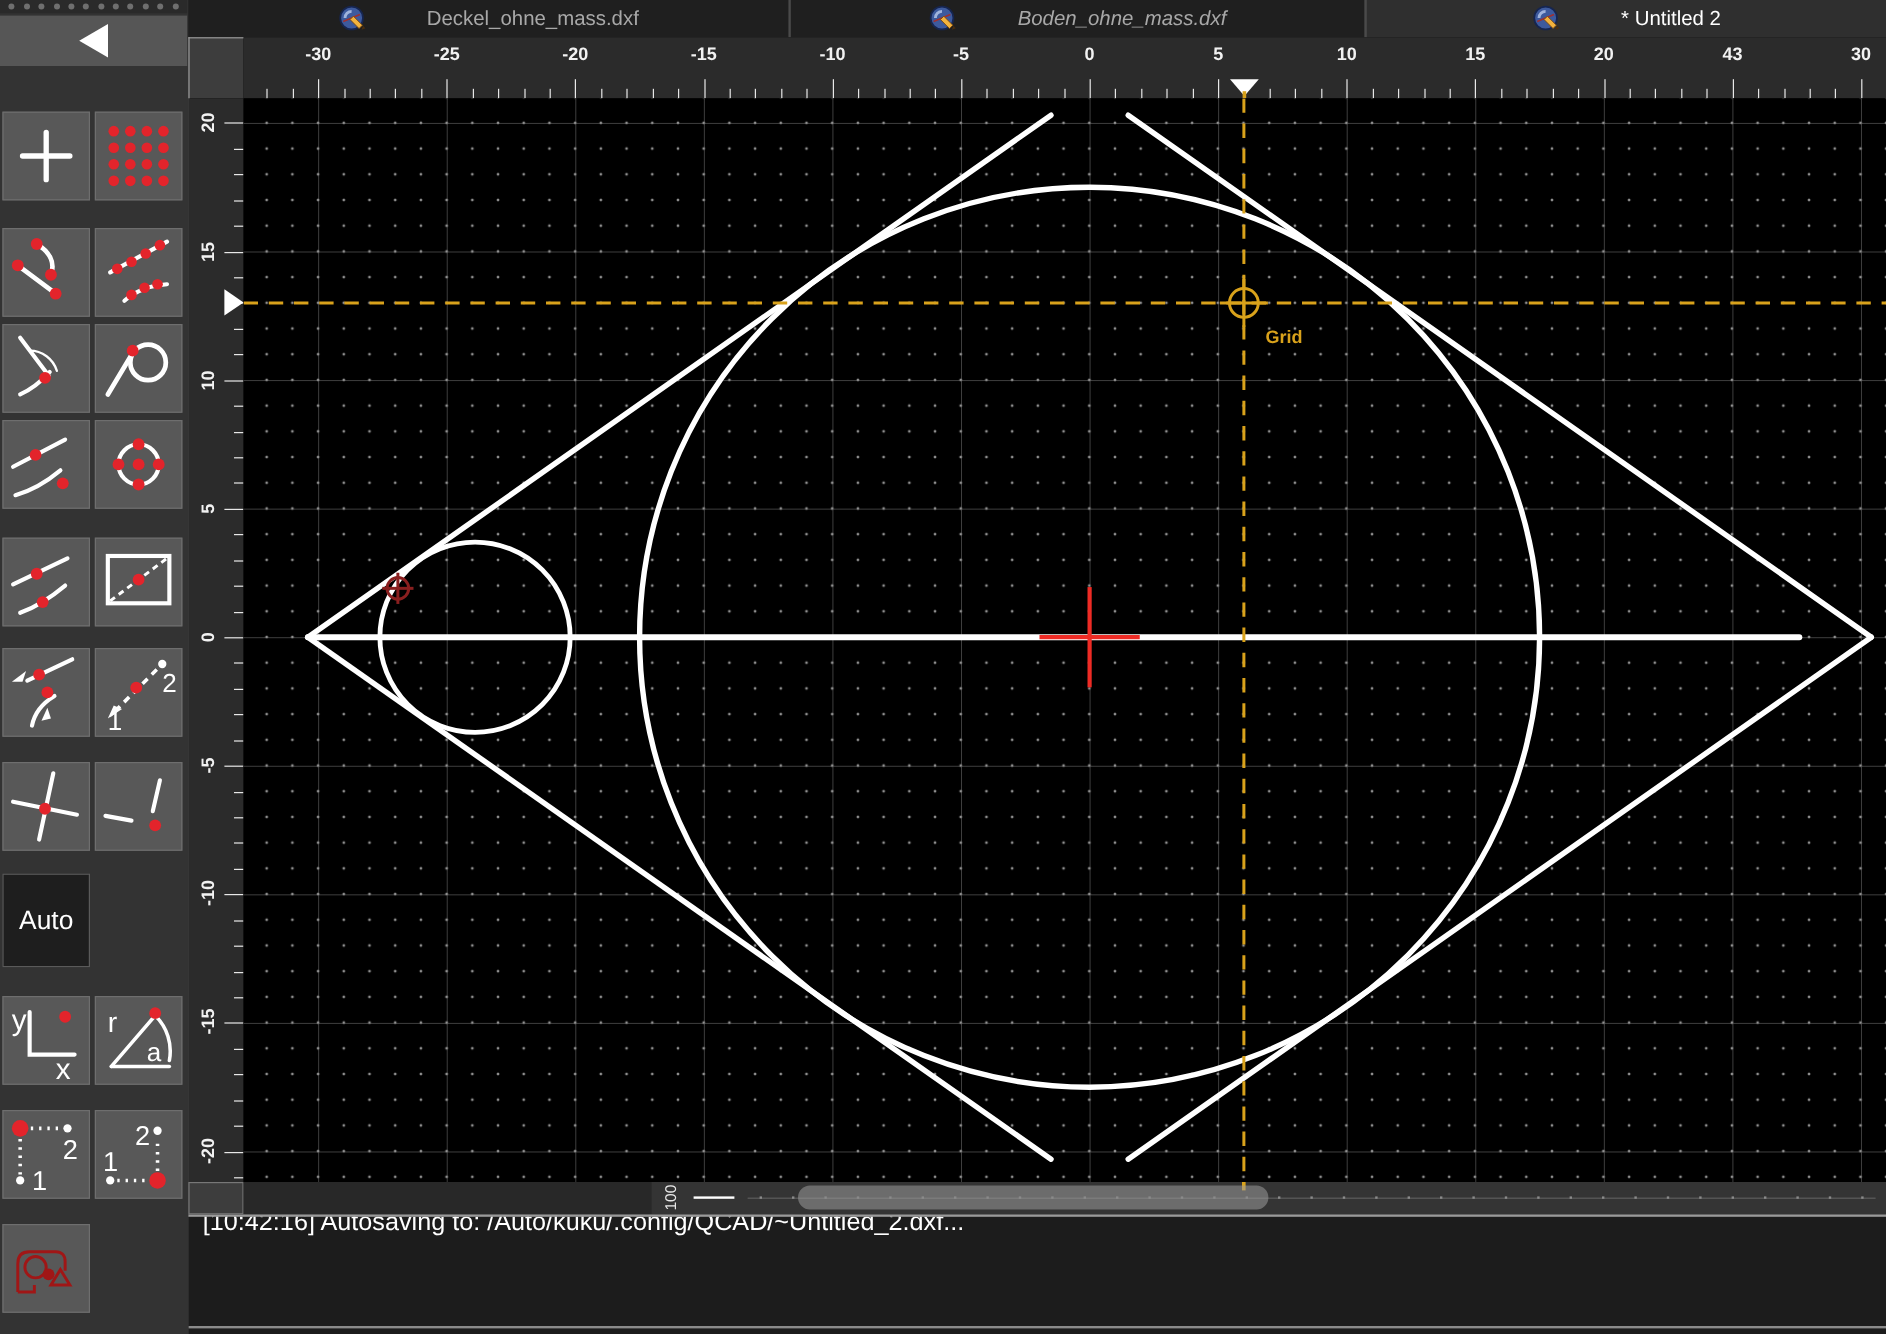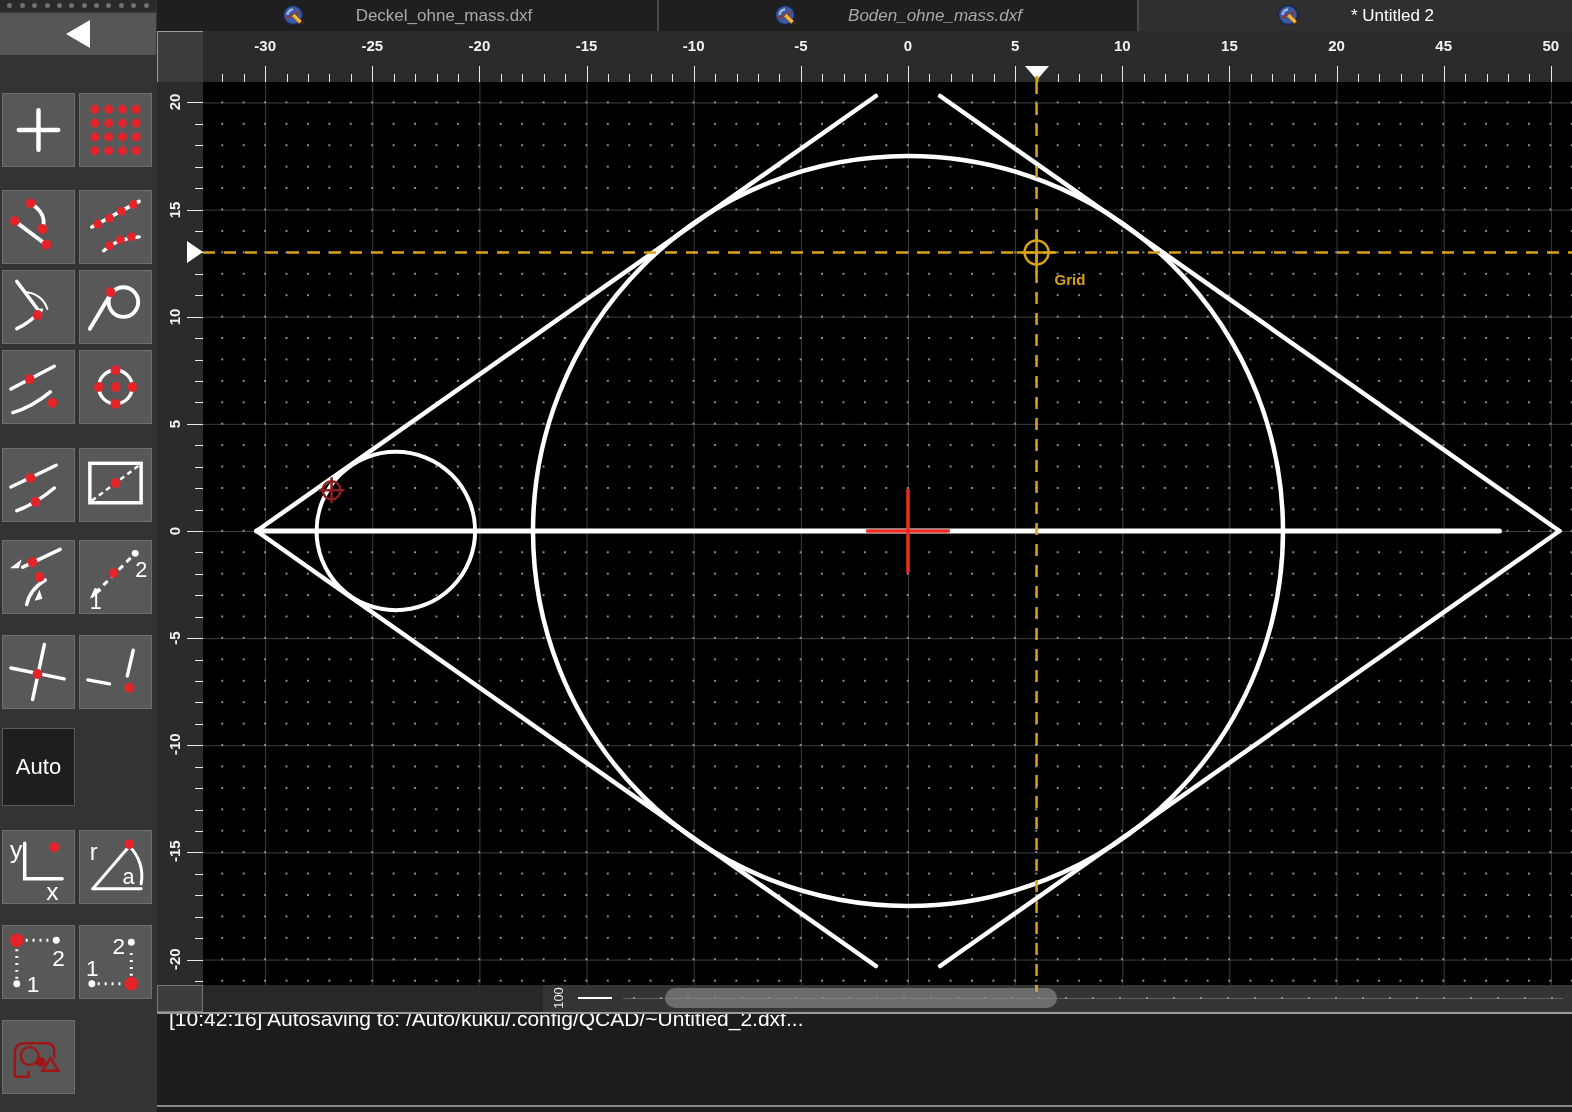--- a/index.html
+++ b/index.html
@@ -384,27 +384,27 @@
       <div class="htick" style="left: 1069.29px; height: 8px;"></div>
       <div class="htick" style="left: 1090.71px; height: 8px;"></div>
       <div class="htick" style="left: 1112.14px; height: 8px;"></div>
       <div class="htick" style="left: 1133.57px; height: 16px;"></div>
       <div class="hlabel" style="left: 1133.57px;">20</div>
       <div class="htick" style="left: 1155px; height: 8px;"></div>
       <div class="htick" style="left: 1176.43px; height: 8px;"></div>
       <div class="htick" style="left: 1197.86px; height: 8px;"></div>
       <div class="htick" style="left: 1219.29px; height: 8px;"></div>
       <div class="htick" style="left: 1240.71px; height: 16px;"></div>
-      <div class="hlabel" style="left: 1240.71px;">45</div>
+      <div class="hlabel" style="left: 1240.71px;">43</div>
       <div class="htick" style="left: 1262.14px; height: 8px;"></div>
       <div class="htick" style="left: 1283.57px; height: 8px;"></div>
       <div class="htick" style="left: 1305px; height: 8px;"></div>
       <div class="htick" style="left: 1326.43px; height: 8px;"></div>
       <div class="htick" style="left: 1347.86px; height: 16px;"></div>
-      <div class="hlabel" style="left: 1347.86px;">50</div>
+      <div class="hlabel" style="left: 1347.86px;">30</div>
       <div id="hcursor" style="left: 833.572px;"></div>
       <div id="hcursor-tick" style="left: 833.572px;"></div>
     </div>
   <div id="vruler" class="abs">
       <div class="vtick" style="top: 899.001px; width: 8px;"></div>
       <div class="vtick" style="top: 877.572px; width: 16px;"></div>
       <div class="vlabel" style="top: 877.572px;">-20</div>
       <div class="vtick" style="top: 856.143px; width: 8px;"></div>
       <div class="vtick" style="top: 834.715px; width: 8px;"></div>
       <div class="vtick" style="top: 813.286px; width: 8px;"></div>

